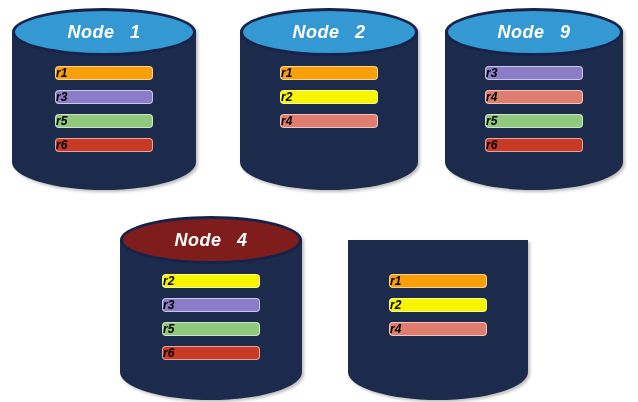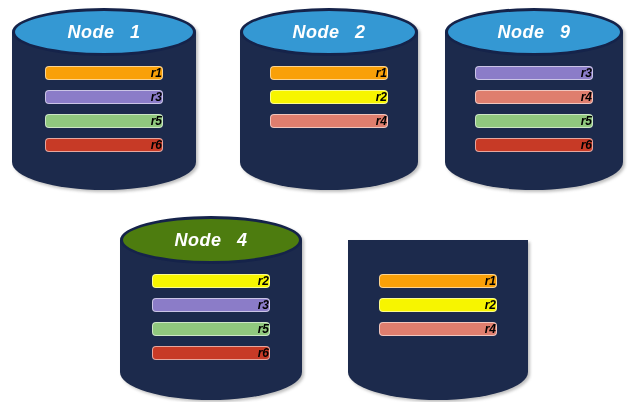--- a/index.html
+++ b/index.html
@@ -49,29 +49,29 @@
     letter-spacing: 0.5px;
     white-space: nowrap;
   }
   .bars {
     position: absolute;
     left: 0;
     right: 0;
     top: 58px;
   }
   .bar {
-    width: 118px;
+    width: 98px;
     height: 14px;
     margin: 0 auto 10px auto;
     border-radius: 4px;
     border: 1px solid rgba(255,255,255,0.55);
     box-sizing: border-box;
     display: flex;
     align-items: center;
-    justify-content: flex-end;
+    justify-content: flex-start;
   }
   .bar-label {
     color: #000000;
     font-size: 12px;
     font-weight: bold;
     line-height: 1;
   }
 </style>
 </head>
 <body>
@@ -129,21 +129,21 @@
         <div class="bar" style="background: rgb(144, 200, 126);">
           <span class="bar-label" style="color: rgb(0, 0, 0);">r5</span>
         </div>
         <div class="bar" style="background: rgb(199, 58, 38);">
           <span class="bar-label" style="color: rgb(0, 0, 0);">r6</span>
         </div>
       </div>
     </div>
     <div class="cyl" style="left: 120px; top: 216px; width: 182px; height: 184px;">
       <div class="cyl-body" style="background: rgb(28, 42, 76);"></div>
-      <div class="cyl-top" style="background: #4d7c0f; border-color: rgb(21, 35, 74);">
+      <div class="cyl-top" style="background: #7f1d1d; border-color: rgb(21, 35, 74);">
         <span class="cyl-title" style="color: rgb(255, 255, 255);">Node 4</span>
       </div>
       <div class="bars">
         <div class="bar" style="background: rgb(247, 245, 0);">
           <span class="bar-label" style="color: rgb(0, 0, 0);">r2</span>
         </div>
         <div class="bar" style="background: rgb(139, 124, 200);">
           <span class="bar-label" style="color: rgb(0, 0, 0);">r3</span>
         </div>
         <div class="bar" style="background: rgb(144, 200, 126);">

